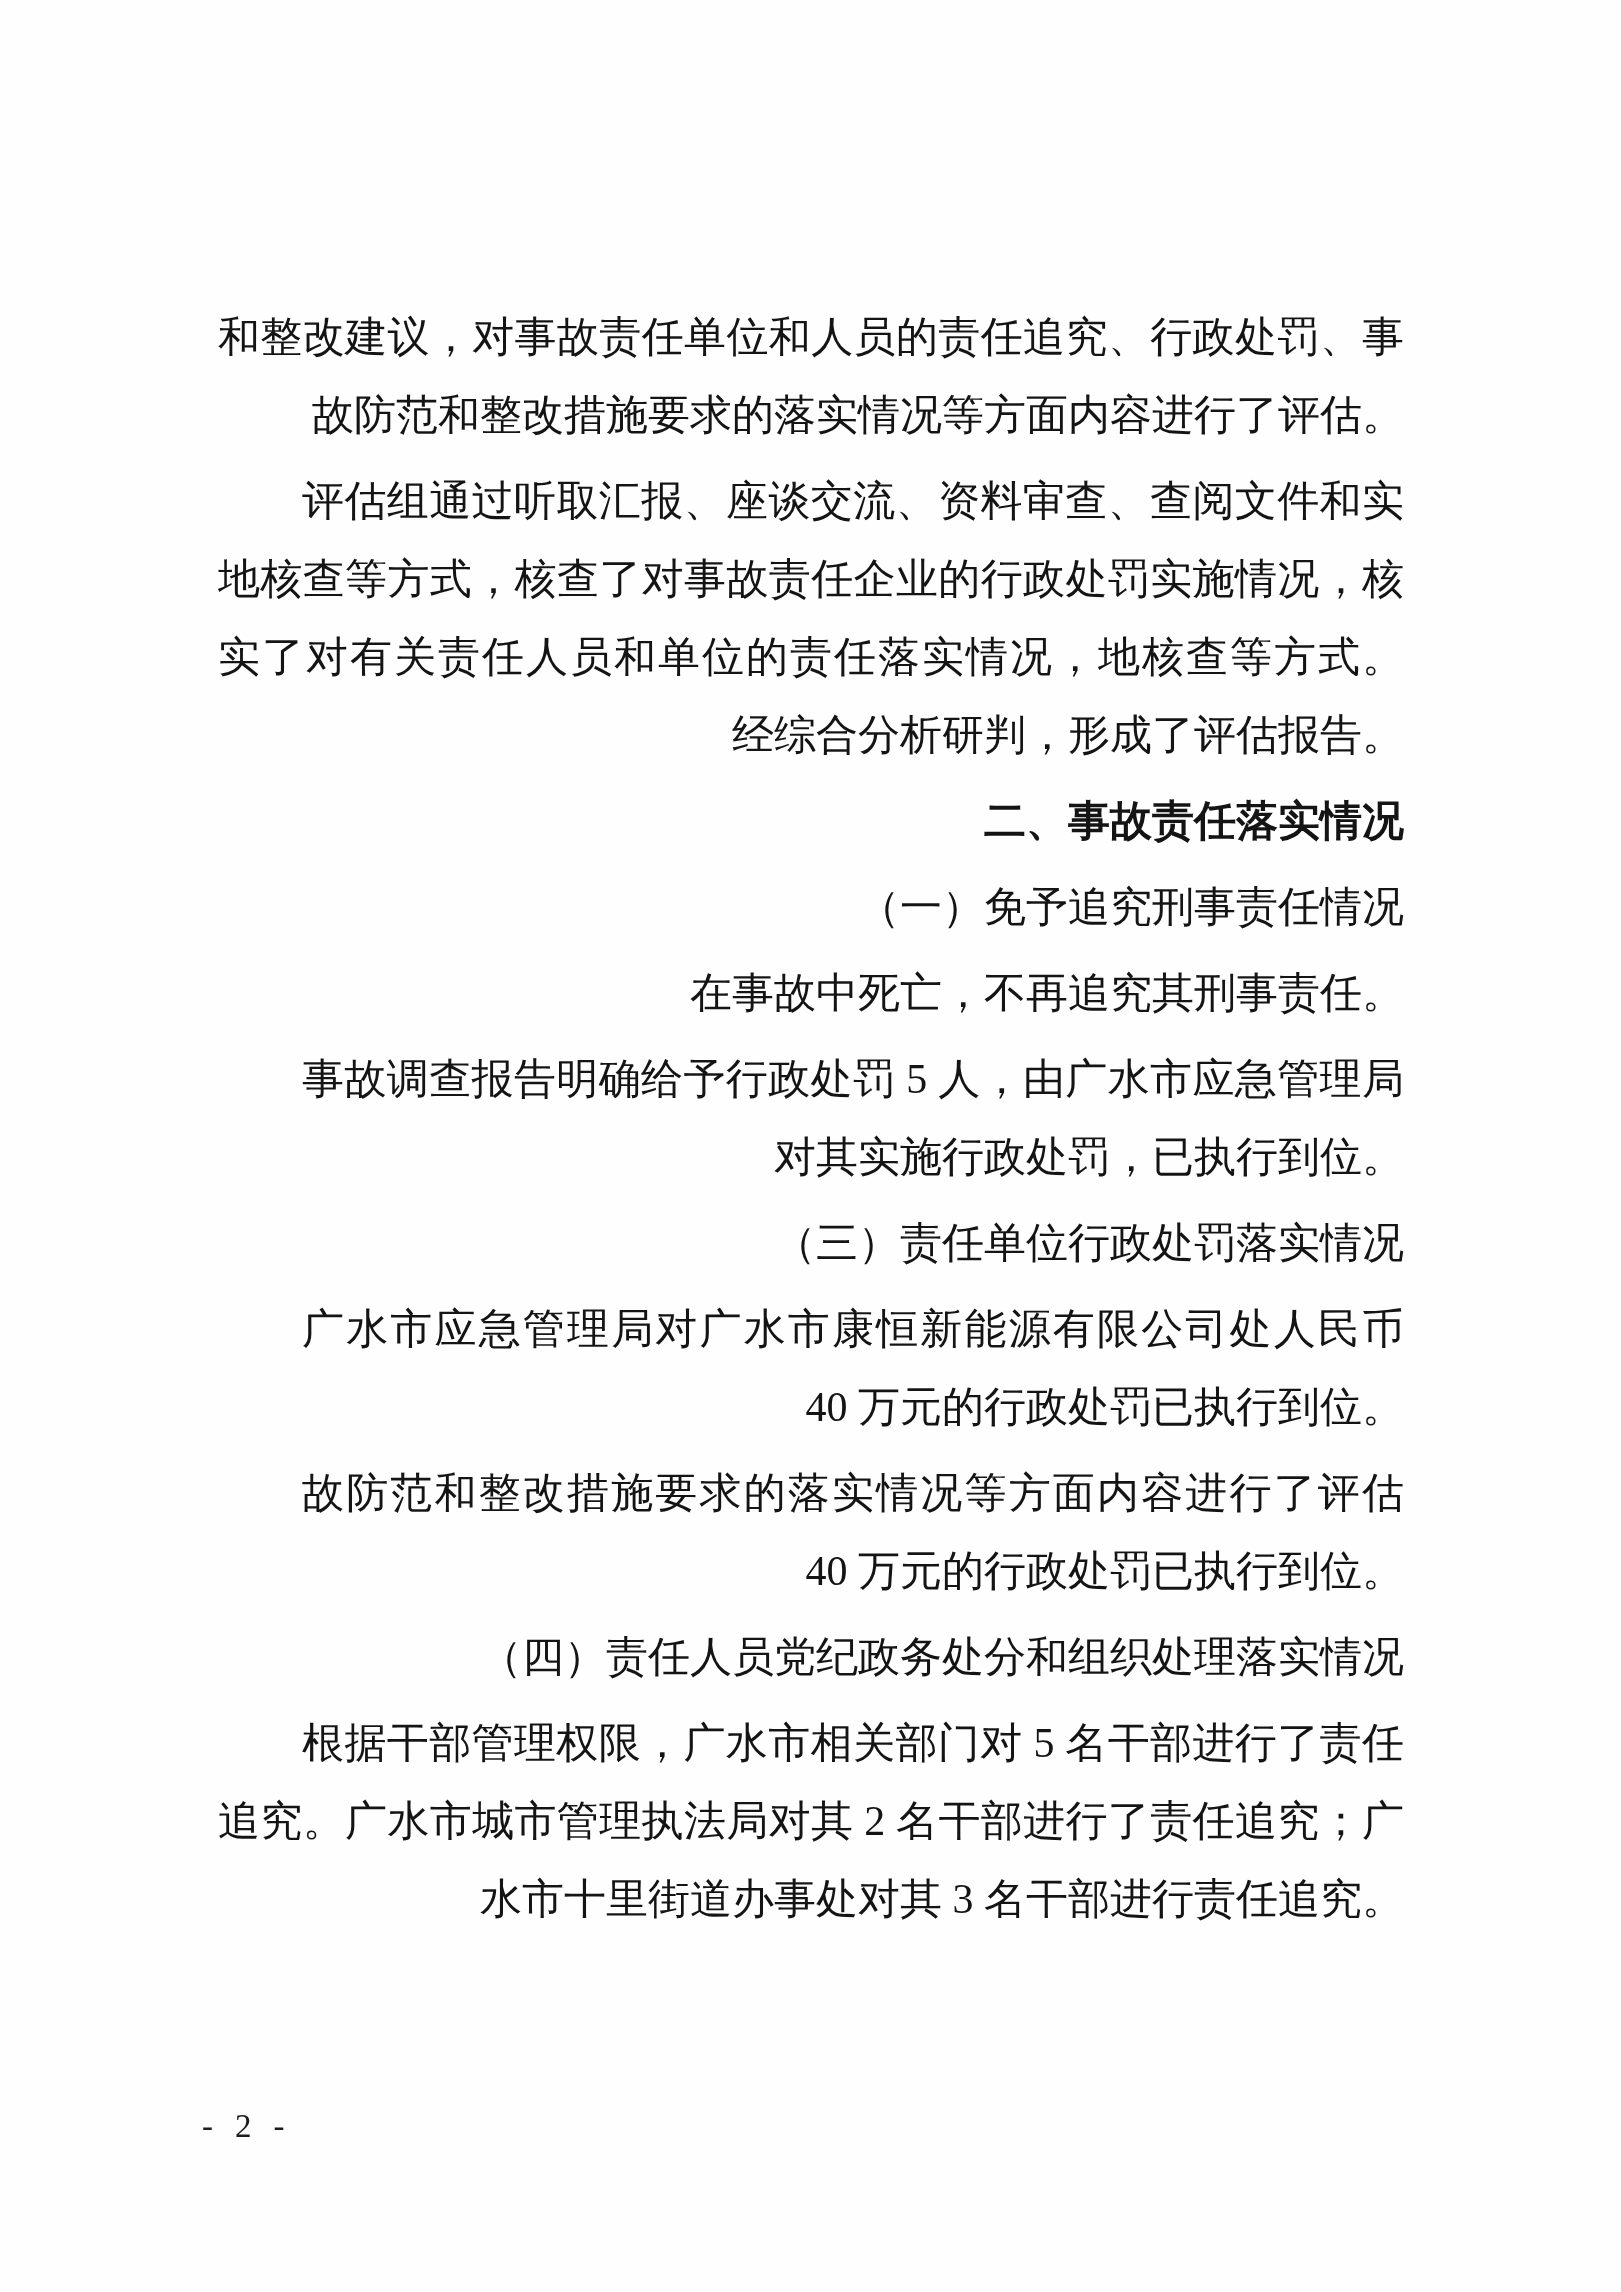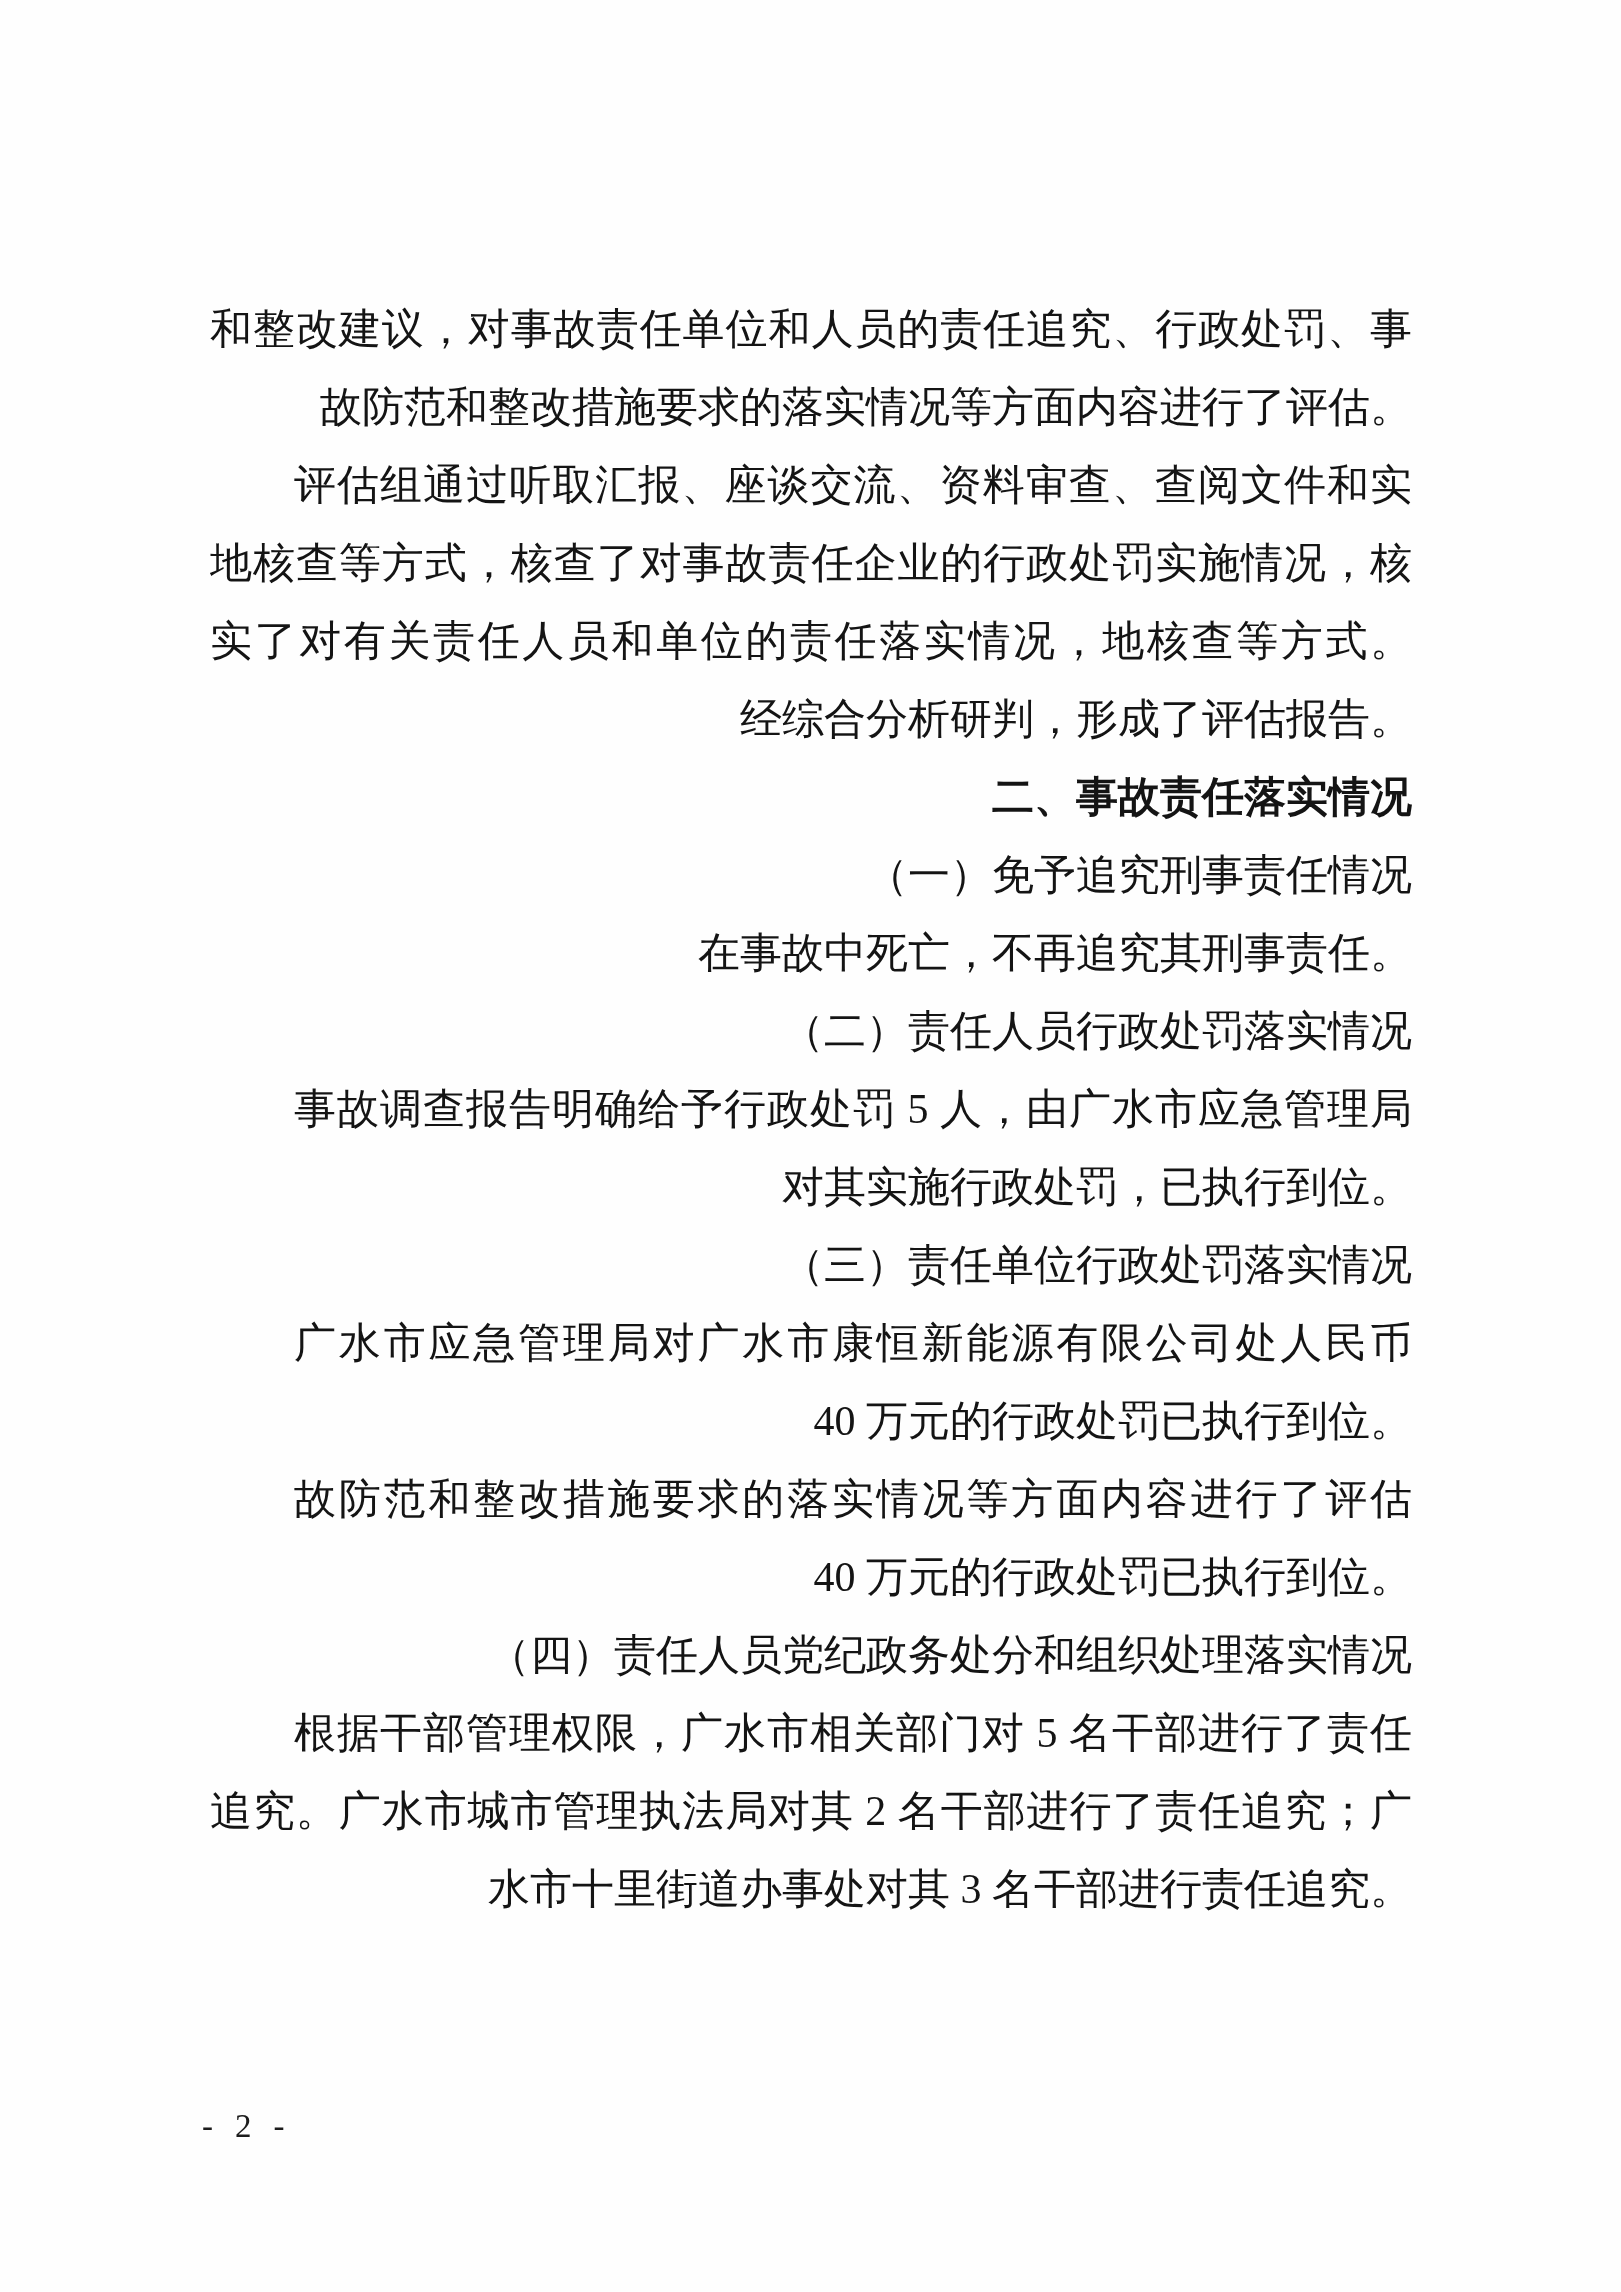--- a/index.html
+++ b/index.html
@@ -23,21 +23,21 @@
   .doc {
     position: absolute;
     left: 210px;
     top: 290px;
     width: 1202px;
     font-size: 42px;
     line-height: 78px;
     color: #141414;
     letter-spacing: 0;
   }
-  .para { margin: 0; padding: 0; }
+  .para { margin: 8px; padding: 0; }
   .line {
     white-space: pre-wrap;
     text-align: right;
   }
   .line.justify {
     text-align: justify;
     text-align-last: justify;
     text-justify: inter-character;
   }
   .line.indent {
@@ -79,23 +79,20 @@
       </div>
       <div class="para heading2">
         <div class="line indent">二、事故责任落实情况</div>
       </div>
       <div class="para heading3">
         <div class="line indent">（一）免予追究刑事责任情况</div>
       </div>
       <div class="para body">
         <div class="line">在事故中死亡，不再追究其刑事责任。</div>
       </div>
-      <div class="para heading3">
-        <div class="line indent">（二）责任人员行政处罚落实情况</div>
-      </div>
       <div class="para body">
         <div class="line justify indent">事故调查报告明确给予行政处罚 5 人，由广水市应急管理局</div>
         <div class="line">对其实施行政处罚，已执行到位。</div>
       </div>
       <div class="para heading3">
         <div class="line indent">（三）责任单位行政处罚落实情况</div>
       </div>
       <div class="para body">
         <div class="line justify indent">广水市应急管理局对广水市康恒新能源有限公司处人民币</div>
         <div class="line">40 万元的行政处罚已执行到位。</div>

